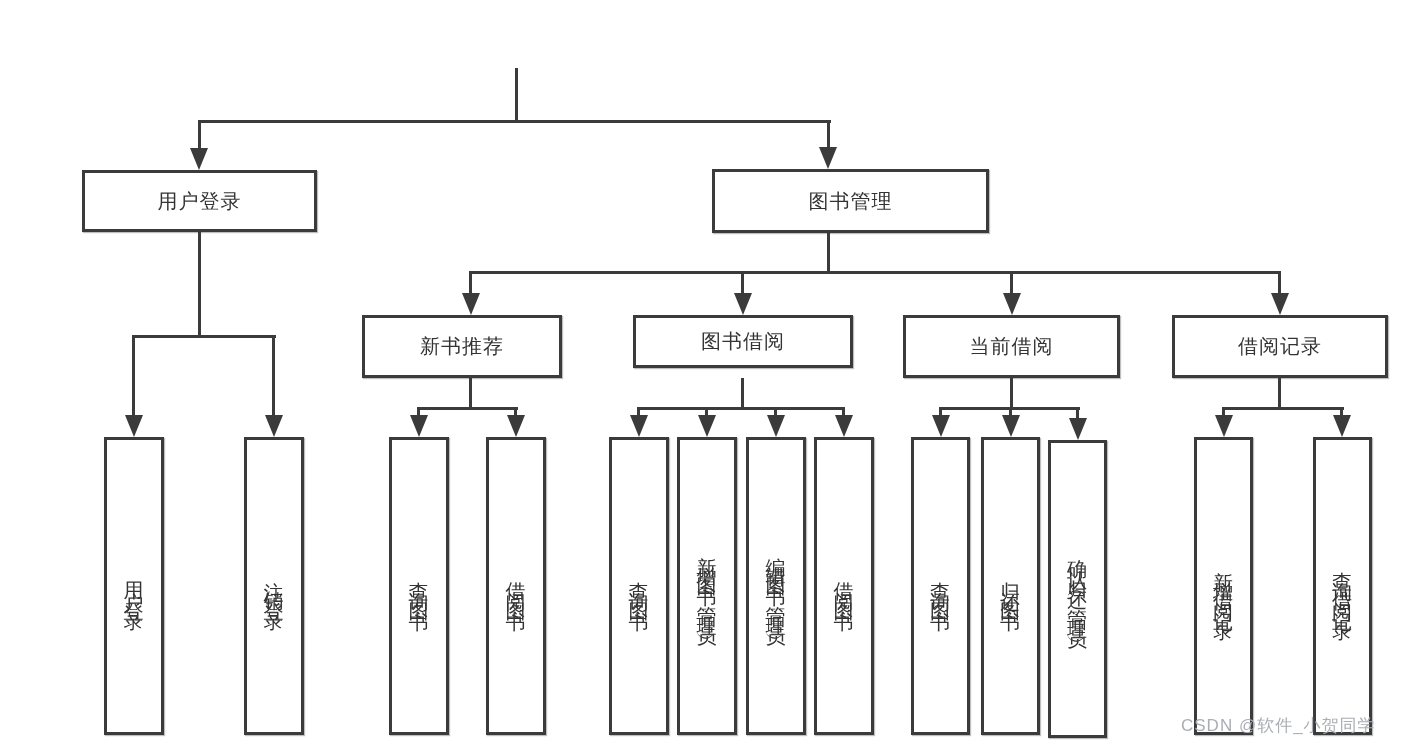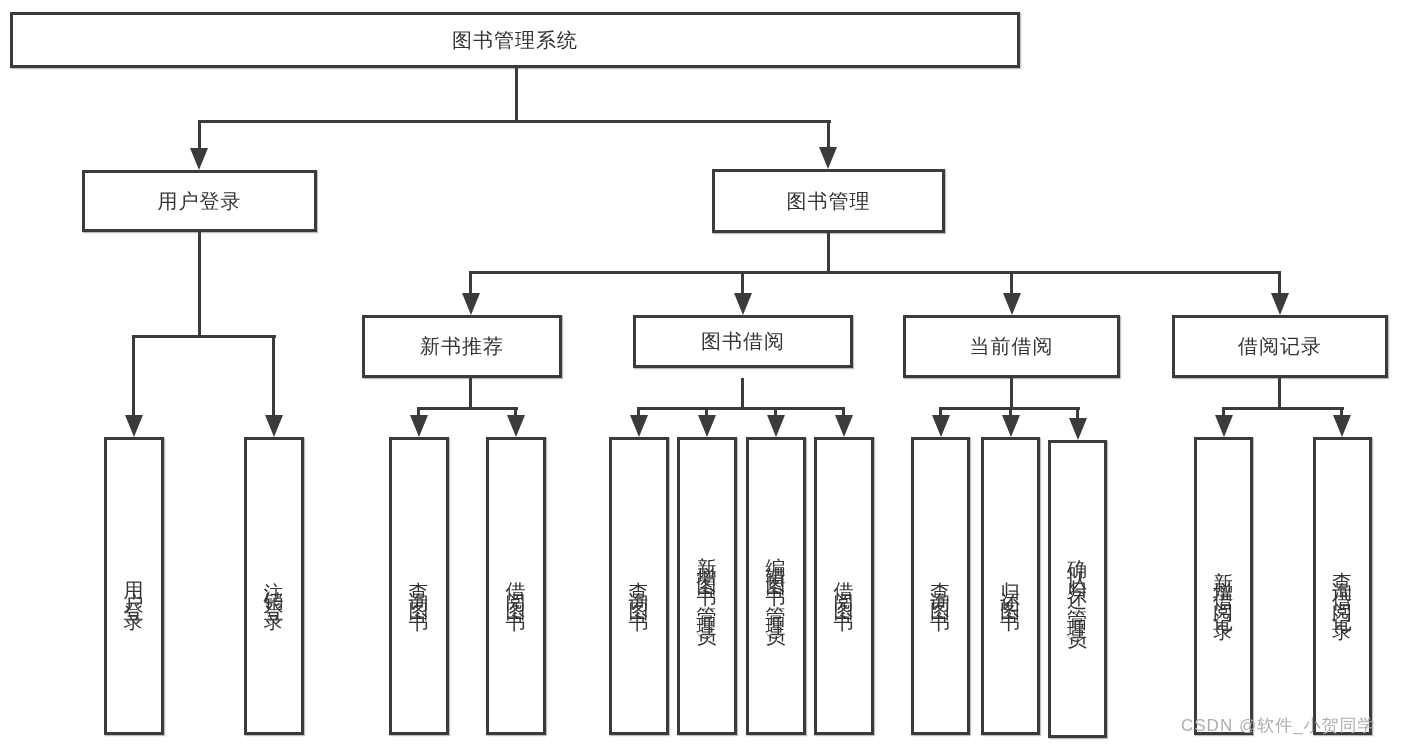--- a/index.html
+++ b/index.html
@@ -56,29 +56,26 @@
     letter-spacing:1px;
     white-space:nowrap;
     z-index:5;
   }
 </style>
 </head>
 <body>
 
 <div id="canvas">
 
-  <div class="box" style="left:10px;top:12px;width:1010px;height:56px">
-    <span class="hlabel">图书管理系统</span>
-  </div>
 
   <div class="box" style="left:82px;top:170px;width:235px;height:62px">
     <span class="hlabel">用户登录</span>
   </div>
 
-  <div class="box" style="left:712px;top:169px;width:233px;height:64px">
+  <div class="box" style="left:712px;top:169px;width:277px;height:64px">
     <span class="hlabel">图书管理</span>
   </div>
 
   <div class="box" style="left:362px;top:315px;width:200px;height:63px">
     <span class="hlabel">新书推荐</span>
   </div>
 
   <div class="box" style="left:633px;top:315px;width:220px;height:53px">
     <span class="hlabel">图书借阅</span>
   </div>

